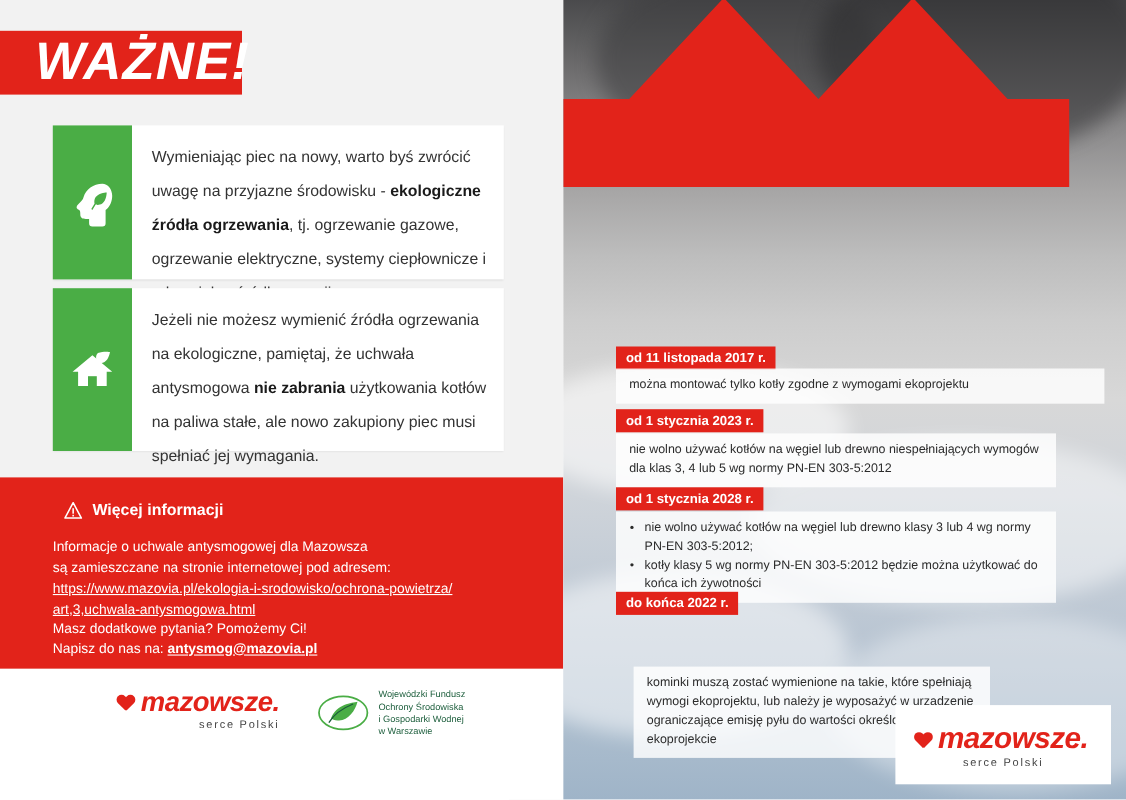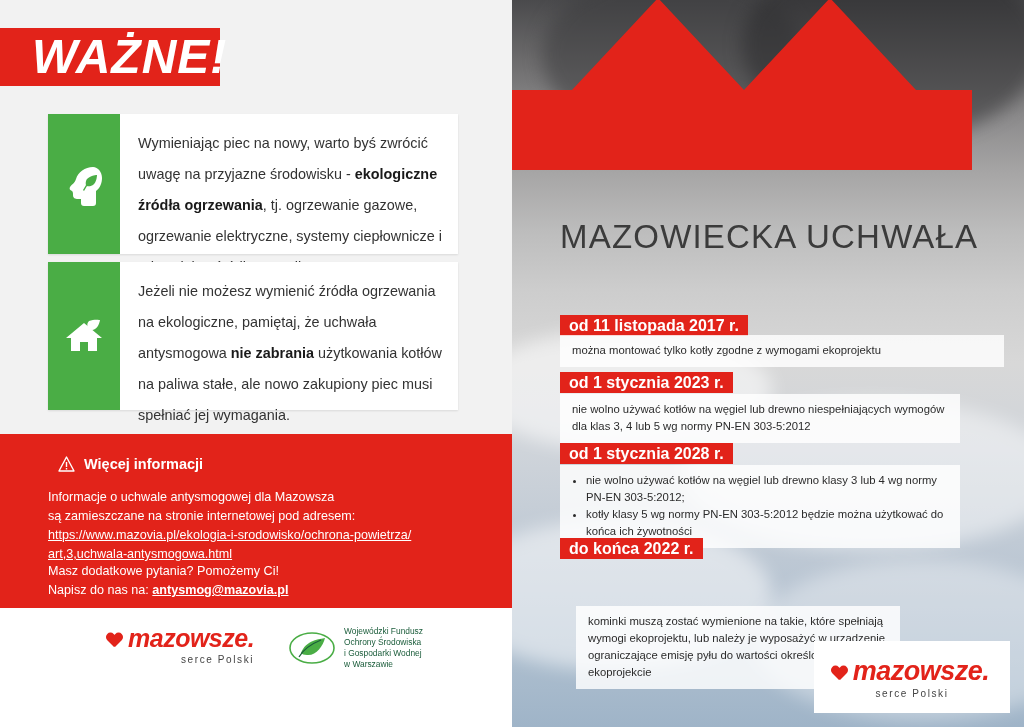--- a/index.html
+++ b/index.html
@@ -154,21 +154,21 @@
   }
   .hero-title2 {
     position: absolute; left: 48px; top: 272px;
     font-size: 33px; color: #e2231a; letter-spacing: 0.6px;
     font-weight: bold;
   }
 
   .date-tag {
     position: absolute;
     background: #e2231a; color: #ffffff;
-    font-size: 16px; font-weight: bold;
+    font-size: 12px; font-weight: bold;
     padding: 4px 9px 4px 9px;
     line-height: 13px;
   }
   .date-body {
     position: absolute;
     background: rgba(255,255,255,0.82);
     color: #2b2b2b;
     font-size: 11.3px; line-height: 17px;
     padding: 7px 12px 8px 12px;
   }
@@ -279,21 +279,20 @@
     <div class="cloud" style="left:-60px; top:520px; width:320px; height:150px; background:rgba(255,255,255,0.5);"></div>
     <div class="cloud" style="left:240px; top:560px; width:340px; height:160px; background:rgba(255,255,255,0.35);"></div>
     <div class="cloud" style="left:30px; top:-30px; width:260px; height:170px; background:rgba(60,60,62,0.55);"></div>
     <div class="cloud" style="left:230px; top:-50px; width:300px; height:190px; background:rgba(40,40,42,0.5);"></div>
 
     <svg class="zigzag" viewBox="0 0 512 200" preserveAspectRatio="none">
       <path d="M0,200 L0,120 L60,120 L146,28 L232,120 L318,28 L404,120 L460,120 L460,200 Z" fill="#e2231a" transform="translate(0,-30)"></path>
       <rect x="0" y="150" width="512" height="50" fill="#e2231a" opacity="0"></rect>
     </svg>
 
-    <div class="hero-title">MAZOWIECKA UCHWAŁA</div>
 
     <div class="date-tag" style="left:48px; top:315px;">od 11 listopada 2017 r.</div>
     <div class="date-body" style="left:48px; top:335px; width:444px;">
       <span>można montować tylko kotły zgodne z wymogami ekoprojektu</span>
     </div>
 
     <div class="date-tag" style="left:48px; top:372px;">od 1 stycznia 2023 r.</div>
     <div class="date-body" style="left:48px; top:394px; width:400px;">
       <span>nie wolno używać kotłów na węgiel lub drewno niespełniających wymogów dla klas 3, 4 lub 5 wg normy PN-EN 303-5:2012</span>
     </div>

